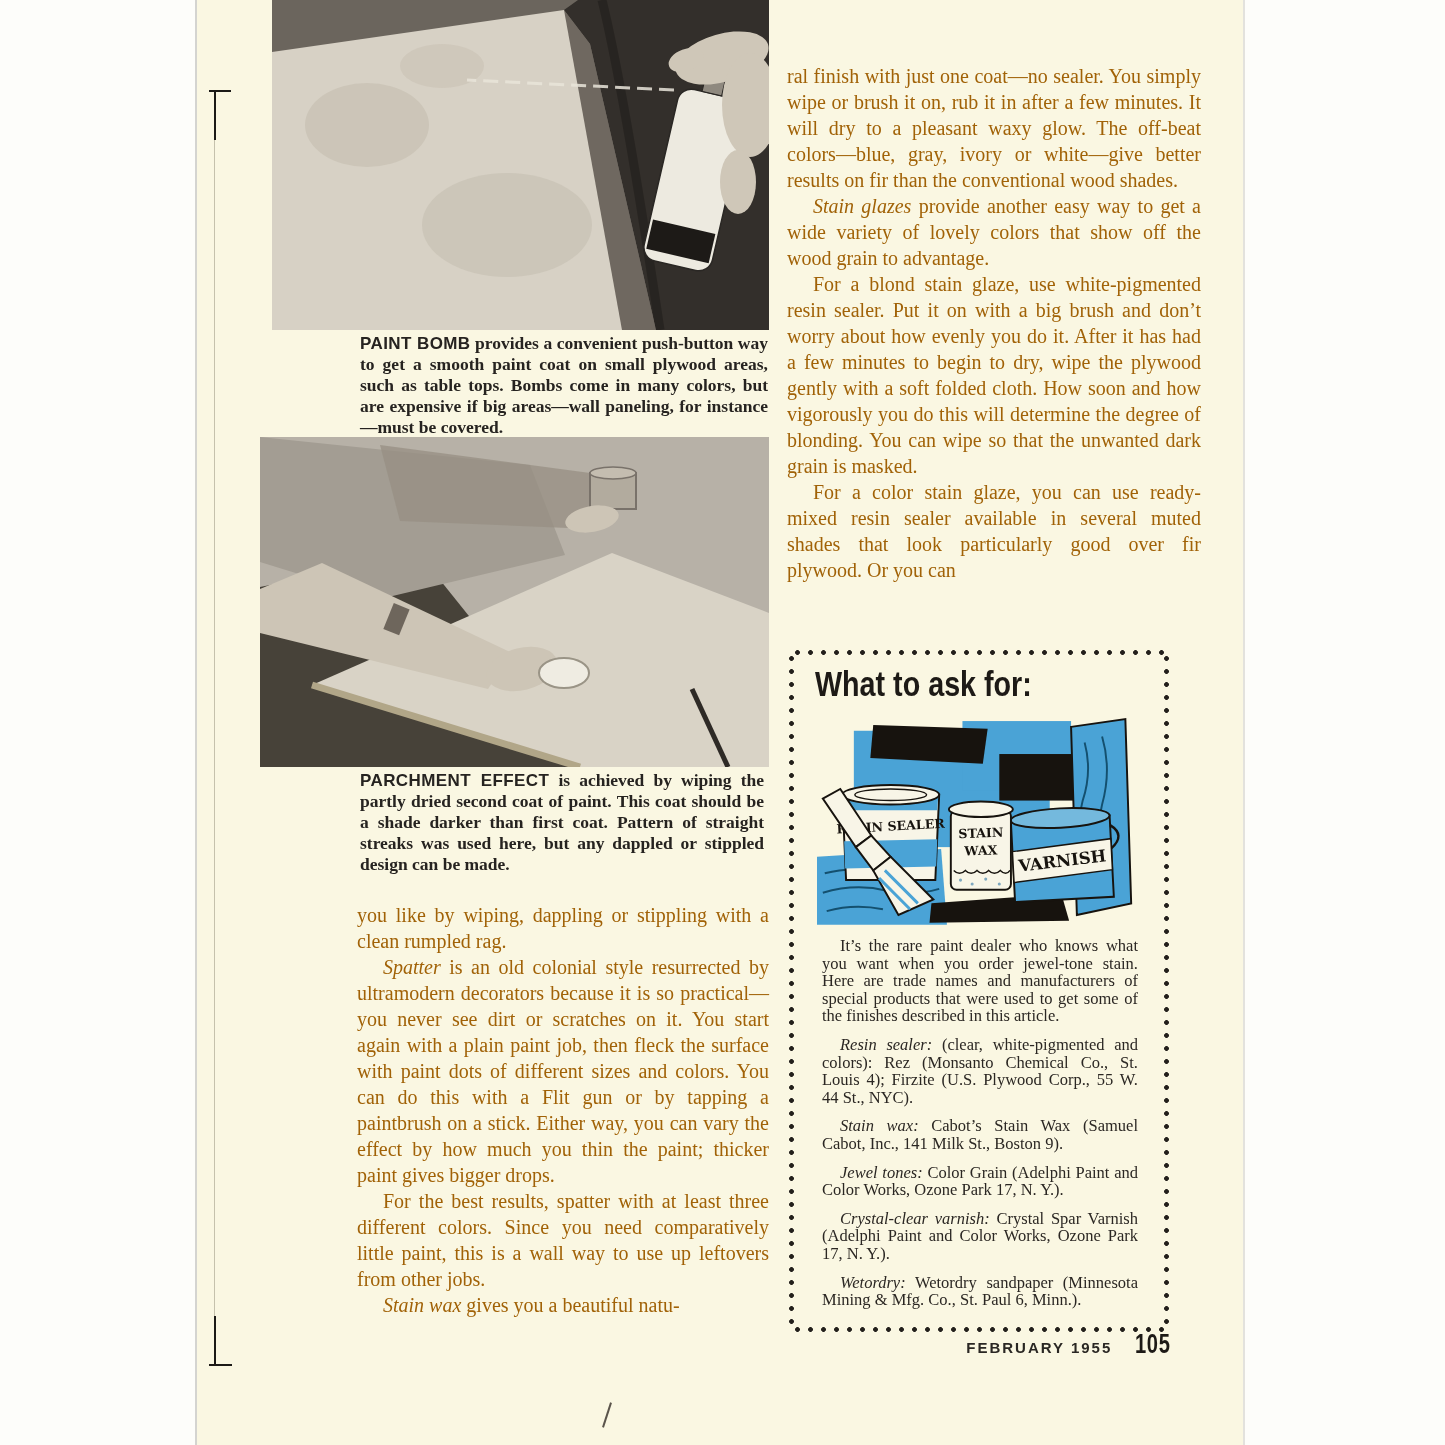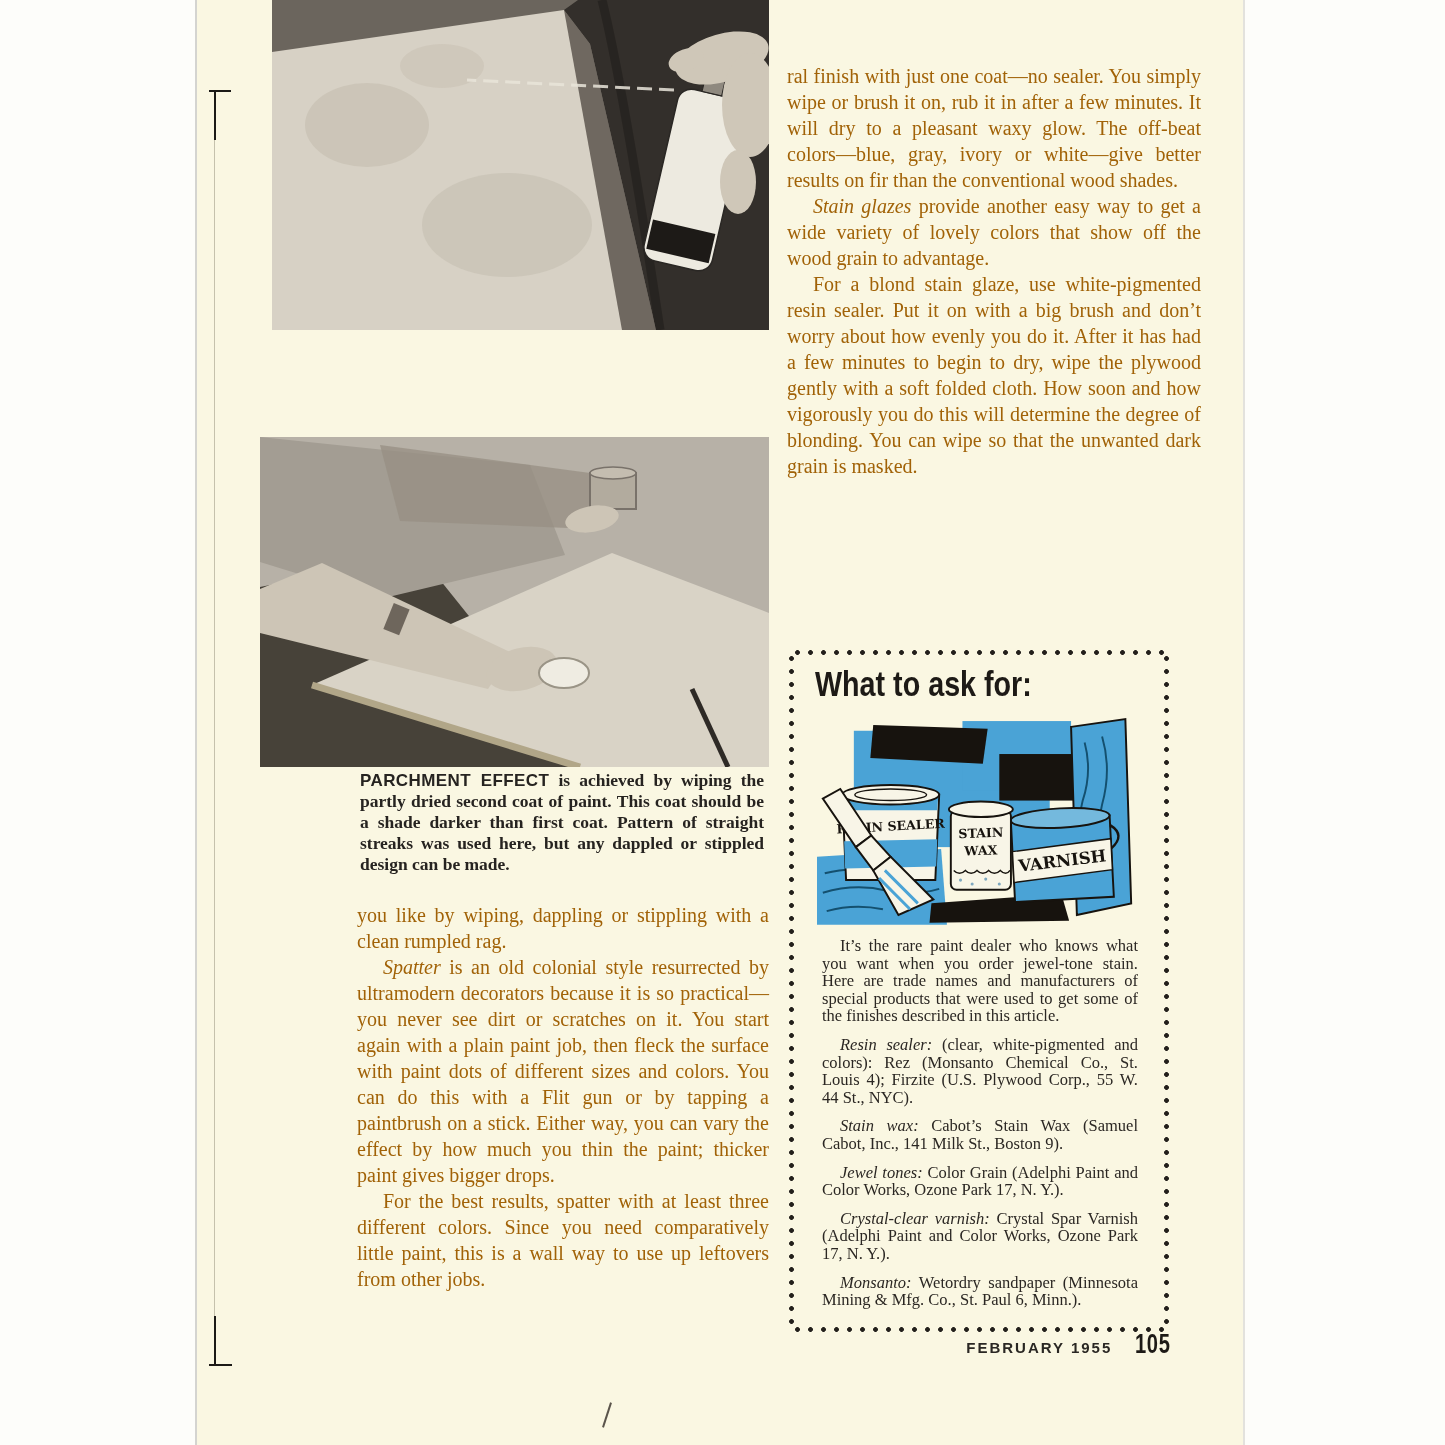--- a/index.html
+++ b/index.html
@@ -97,20 +97,21 @@
       <rect x="410" y="74" width="20" height="18" fill="#8f897f" stroke="#2a2724" stroke-width="1"></rect>
     </g>
     <g fill="#cfc7b8">
       <ellipse cx="450" cy="58" rx="48" ry="24" transform="rotate(-16 450 58)"></ellipse>
       <ellipse cx="414" cy="60" rx="18" ry="11" transform="rotate(-20 414 60)"></ellipse>
       <ellipse cx="478" cy="105" rx="28" ry="52"></ellipse>
       <ellipse cx="466" cy="182" rx="18" ry="32"></ellipse>
     </g>
   </svg>
 
+  <p class="caption caption1"><span class="cap-lead">PAINT BOMB</span><span> provides a convenient push-button way to get a smooth paint coat on small plywood areas, such as table tops. Bombs come in many colors, but are expensive if big areas—wall paneling, for instance—must be covered.</span></p>
 
   <svg class="photo photo2" viewBox="0 0 509 330" preserveAspectRatio="none">
     <rect width="509" height="330" fill="#b7b1a7"></rect>
     <polygon points="0,150 160,118 330,330 0,330" fill="#474239"></polygon>
     <polygon points="0,0 270,28 305,118 120,162 0,125" fill="#a39d93"></polygon>
     <polygon points="120,8 345,38 332,92 140,84" fill="#978f83" opacity=".75"></polygon>
     <g>
       <rect x="330" y="36" width="46" height="36" fill="#b2ab9e" stroke="#79726a" stroke-width="2"></rect>
       <ellipse cx="353" cy="36" rx="23" ry="6" fill="#c4bdb0" stroke="#79726a" stroke-width="1.5"></ellipse>
       <ellipse cx="332" cy="82" rx="27" ry="13" fill="#cdc5b6" transform="rotate(-10 332 82)"></ellipse>
@@ -123,26 +124,28 @@
     <ellipse cx="262" cy="232" rx="36" ry="21" fill="#cdc5b6" transform="rotate(-14 262 232)"></ellipse>
     <ellipse cx="304" cy="236" rx="25" ry="15" fill="#efece2" stroke="#9a9486" stroke-width="2"></ellipse>
   </svg>
 
   <p class="caption caption2"><span class="cap-lead">PARCHMENT EFFECT</span><span> is achieved by wiping the partly dried second coat of paint. This coat should be a shade darker than first coat. Pattern of straight streaks was used here, but any dappled or stippled design can be made.</span></p>
 
   <div class="col left-col">
     <p><span>you like by wiping, dappling or stippling with a clean rumpled rag.</span></p>
     <p class="ind"><span class="blead">Spatter</span><span> is an old colonial style resurrected by ultramodern decorators because it is so practical—you never see dirt or scratches on it. You start again with a plain paint job, then fleck the surface with paint dots of different sizes and colors. You can do this with a Flit gun or by tapping a paintbrush on a stick. Either way, you can vary the effect by how much you thin the paint; thicker paint gives bigger drops.</span></p>
     <p class="ind"><span>For the best results, spatter with at least three different colors. Since you need comparatively little paint, this is a wall way to use up leftovers from other jobs.</span></p>
+    <p class="ind"><span class="blead">Stain wax</span><span> gives you a beautiful natu-</span></p>
   </div>
 
   <div class="col right-col">
     <p><span>ral finish with just one coat—no sealer. You simply wipe or brush it on, rub it in after a few minutes. It will dry to a pleasant waxy glow. The off-beat colors—blue, gray, ivory or white—give better results on fir than the conventional wood shades.</span></p>
     <p class="ind"><span class="blead">Stain glazes</span><span> provide another easy way to get a wide variety of lovely colors that show off the wood grain to advantage.</span></p>
     <p class="ind"><span>For a blond stain glaze, use white-pigmented resin sealer. Put it on with a big brush and don’t worry about how evenly you do it. After it has had a few minutes to begin to dry, wipe the plywood gently with a soft folded cloth. How soon and how vigorously you do this will determine the degree of blonding. You can wipe so that the unwanted dark grain is masked.</span></p>
+    <p class="ind"><span>For a color stain glaze, you can use ready-mixed resin sealer available in several muted shades that look particularly good over fir plywood. Or you can</span></p>
   </div>
 
   <div class="ask-box">
     <div class="dots-h dots-top"></div>
     <div class="dots-h dots-bottom"></div>
     <div class="dots-v dots-left"></div>
     <div class="dots-v dots-right"></div>
 
     <div class="ask-heading">What to ask for:</div>
 
@@ -194,21 +197,21 @@
         <path d="M70,162 L104,196 M64,170 L96,202" stroke="#4aa3d6" stroke-width="3"></path>
       </g>
     </svg>
 
     <div class="ask-text">
       <p class="ind"><span>It’s the rare paint dealer who knows what you want when you order jewel-tone stain. Here are trade names and manufacturers of special products that were used to get some of the finishes described in this article.</span></p>
       <p class="ind"><span class="ilead">Resin sealer:</span><span> (clear, white-pigmented and colors): Rez (Monsanto Chemical Co., St. Louis 4); Firzite (U.S. Plywood Corp., 55 W. 44 St., NYC).</span></p>
       <p class="ind"><span class="ilead">Stain wax:</span><span> Cabot’s Stain Wax (Samuel Cabot, Inc., 141 Milk St., Boston 9).</span></p>
       <p class="ind"><span class="ilead">Jewel tones:</span><span> Color Grain (Adelphi Paint and Color Works, Ozone Park 17, N. Y.).</span></p>
       <p class="ind"><span class="ilead">Crystal-clear varnish:</span><span> Crystal Spar Varnish (Adelphi Paint and Color Works, Ozone Park 17, N. Y.).</span></p>
-      <p class="ind"><span class="ilead">Monsanto:</span><span> Wetordry sandpaper (Minnesota Mining &amp; Mfg. Co., St. Paul 6, Minn.).</span></p>
+      <p class="ind"><span class="ilead">Wetordry:</span><span> Wetordry sandpaper (Minnesota Mining &amp; Mfg. Co., St. Paul 6, Minn.).</span></p>
     </div>
   </div>
 
   <div class="footer">
     <span class="footer-date">FEBRUARY 1955</span>
     <span class="footer-page">105</span>
   </div>
 
 </div>
 

